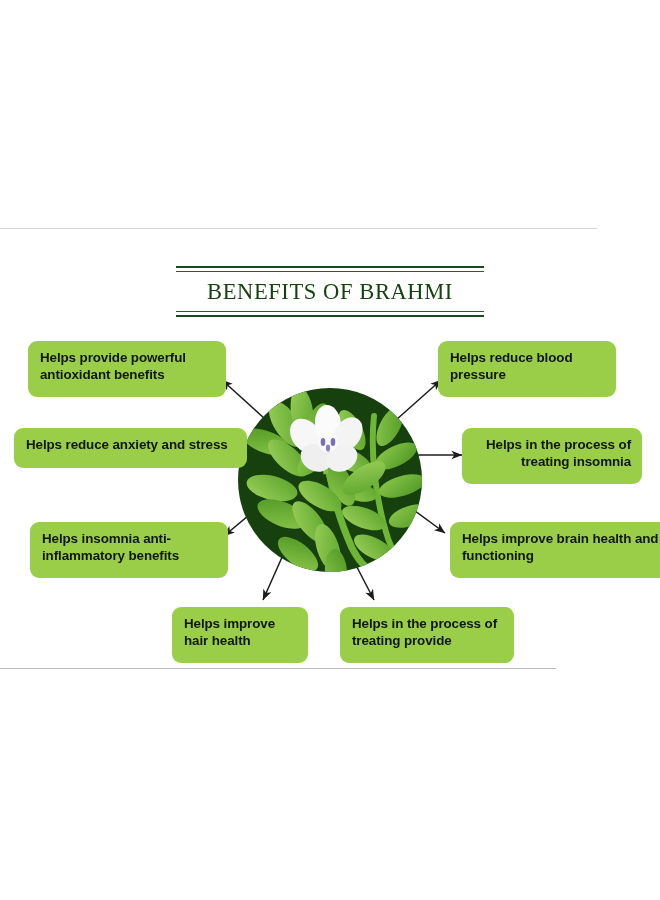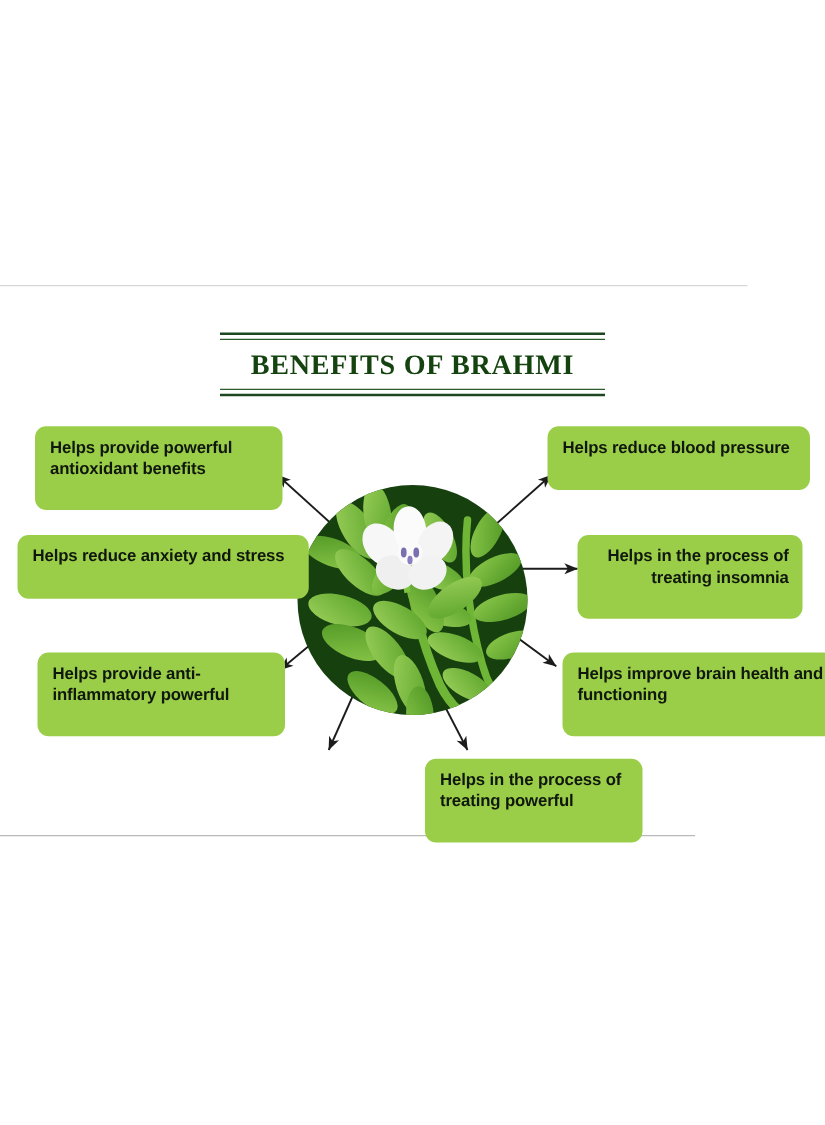--- a/index.html
+++ b/index.html
@@ -19,21 +19,21 @@
 
   .canvas{position:absolute;left:0;top:228px;width:660px;height:440px;}
 
   
   .title-block{position:absolute;left:176px;top:38px;width:308px;text-align:center;}
   .rule{height:2px;background:#1d4720;}
   .rule.thin{height:1px;background:#2c5b2c;}
   .rule-gap{height:3px;}
   .title-text{
     font-family:"Liberation Serif", serif;
-    font-weight:700;
+    font-weight:400;
     font-size:22.5px;
     letter-spacing:.6px;
     color:#14430f;
     text-align:center;
     padding:7px 0 6px;
     white-space:nowrap;
   }
 
   
   .circle-wrap{position:absolute;left:238px;top:160px;width:184px;height:184px;}
@@ -45,26 +45,26 @@
 
   
   .label{
     position:absolute;
     background:#9ace49;
     border-radius:9px;
     color:#10170c;
     font-weight:700;
     font-size:13.4px;
     line-height:16.5px;
-    padding:9px 11px 25px 12px;
+    padding:9px 11px 14px 12px;
     box-sizing:border-box;
     letter-spacing:-.1px;
   }
   .l1{left:28px;top:113px;width:198px;}
-  .l2{left:438px;top:113px;width:210px;}
+  .l2{left:438px;top:113px;width:178px;}
   .l3{left:14px;top:200px;width:233px;}
   .l4{left:462px;top:200px;width:180px;text-align:right;}
   .l5{left:30px;top:294px;width:198px;}
   .l6{left:450px;top:294px;width:234px;}
   .l7{left:172px;top:379px;width:136px;}
   .l8{left:340px;top:379px;width:174px;}
 </style>
 </head>
 <body>
 
@@ -172,18 +172,19 @@
             <ellipse cx="104" cy="76" rx="2.1" ry="3.4" fill="#8a7dc0"></ellipse>
           </g>
         </g>
       </svg>
     </div>
 
     <div class="label l1">Helps provide powerful antioxidant benefits</div>
     <div class="label l2">Helps reduce blood pressure</div>
     <div class="label l3">Helps reduce anxiety and stress</div>
     <div class="label l4">Helps in the process of treating insomnia</div>
-    <div class="label l5">Helps provide anti-inflammatory powerful</div>
+    <div class="label l5">Helps insomnia anti-inflammatory benefits</div>
     <div class="label l6">Helps improve brain health and functioning</div>
-    <div class="label l8">Helps in the process of treating powerful</div>
+    <div class="label l7">Helps improve hair health</div>
+    <div class="label l8">Helps in the process of treating provide</div>
 
   </div>
 </div>
 
 </body></html>

